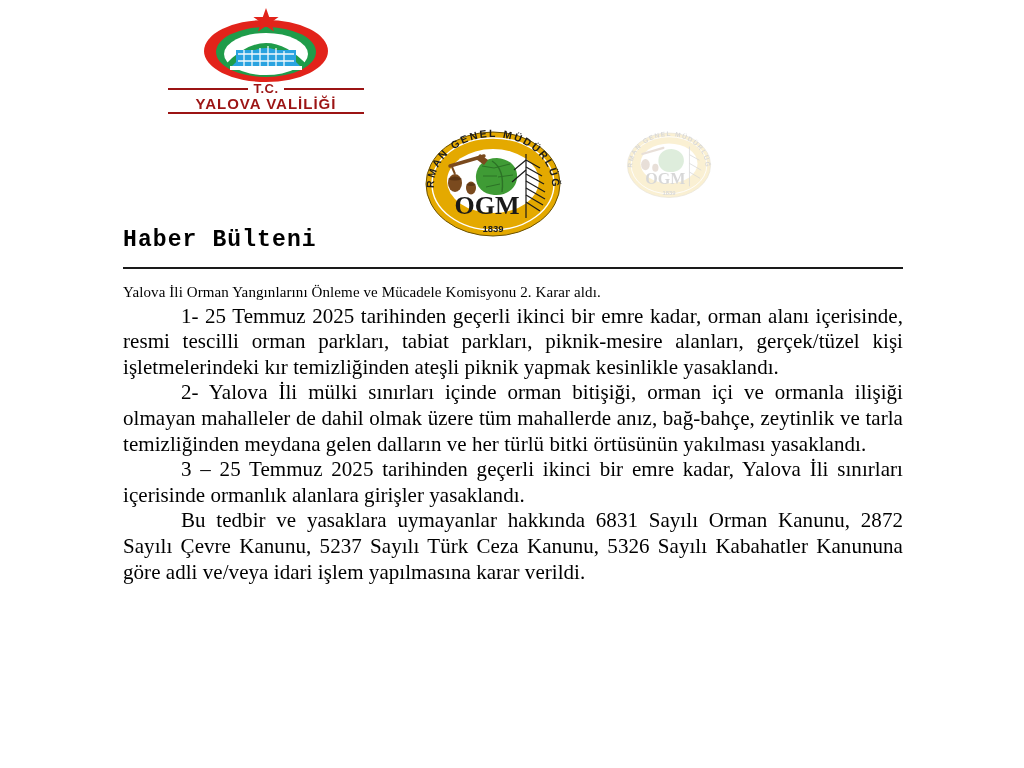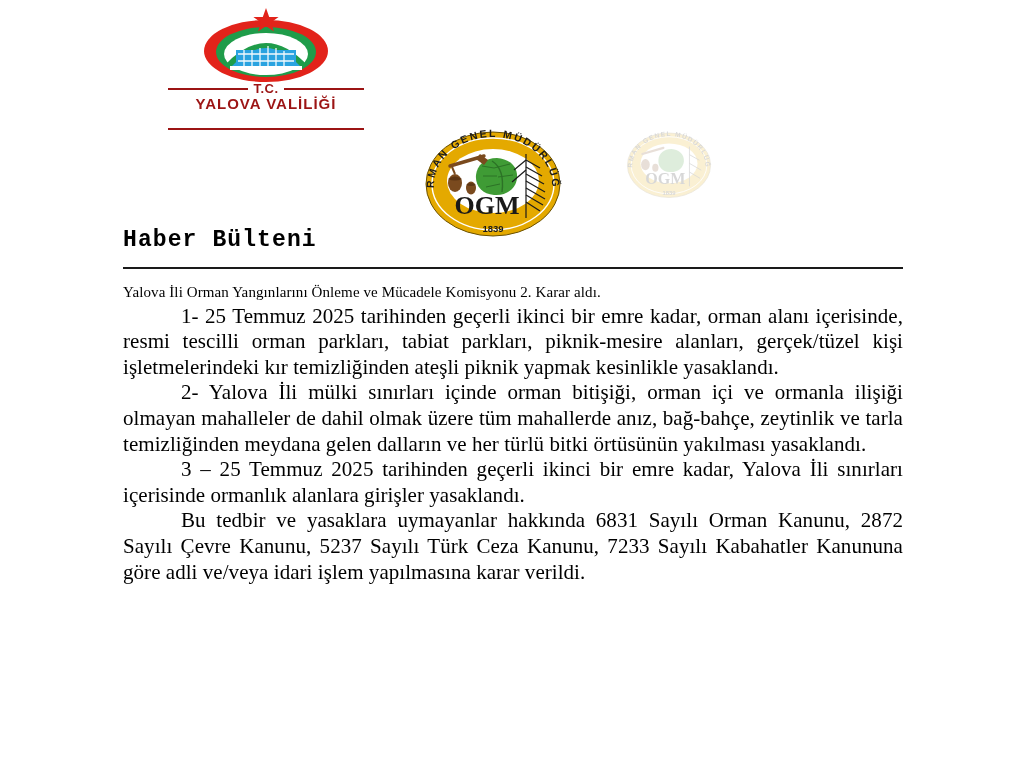--- a/index.html
+++ b/index.html
@@ -64,21 +64,21 @@
     flex: 1 1 auto;
     height: 2px;
     background: #9c1414;
   }
   .vt-row2 {
     font-size: 15px;
     font-weight: bold;
     letter-spacing: 1px;
     font-family: "Liberation Sans", sans-serif;
     border-bottom: 2px solid #9c1414;
-    padding-bottom: 17px;
+    padding-bottom: 1px;
     margin-top: 1px;
     white-space: nowrap;
   }
 
   
   .ogm-logo {
     position: absolute;
   }
   .ogm-main {
     left: 414px;
@@ -291,17 +291,17 @@
 
     <p class="para">
       <span>2-</span><span> Yalova İli mülki sınırları içinde orman bitişiği, orman içi ve ormanla ilişiği olmayan mahalleler de dahil olmak üzere tüm mahallerde anız, bağ-bahçe, zeytinlik ve tarla temizliğinden meydana gelen dalların ve her türlü bitki örtüsünün yakılması yasaklandı.</span>
     </p>
 
     <p class="para">
       <span>3 –</span><span> 25 Temmuz 2025 tarihinden geçerli ikinci bir emre kadar, Yalova İli sınırları içerisinde ormanlık alanlara girişler yasaklandı.</span>
     </p>
 
     <p class="para">
-      <span>Bu tedbir ve yasaklara uymayanlar hakkında 6831 Sayılı Orman Kanunu, 2872 Sayılı Çevre Kanunu, 5237 Sayılı Türk Ceza Kanunu, 7233 Sayılı Kabahatler Kanununa göre adli ve/veya idari işlem yapılmasına karar verildi.</span>
+      <span>Bu tedbir ve yasaklara uymayanlar hakkında 6831 Sayılı Orman Kanunu, 2872 Sayılı Çevre Kanunu, 5237 Sayılı Türk Ceza Kanunu, 5326 Sayılı Kabahatler Kanununa göre adli ve/veya idari işlem yapılmasına karar verildi.</span>
     </p>
 
   </div>
 </div>
 
 </body></html>

